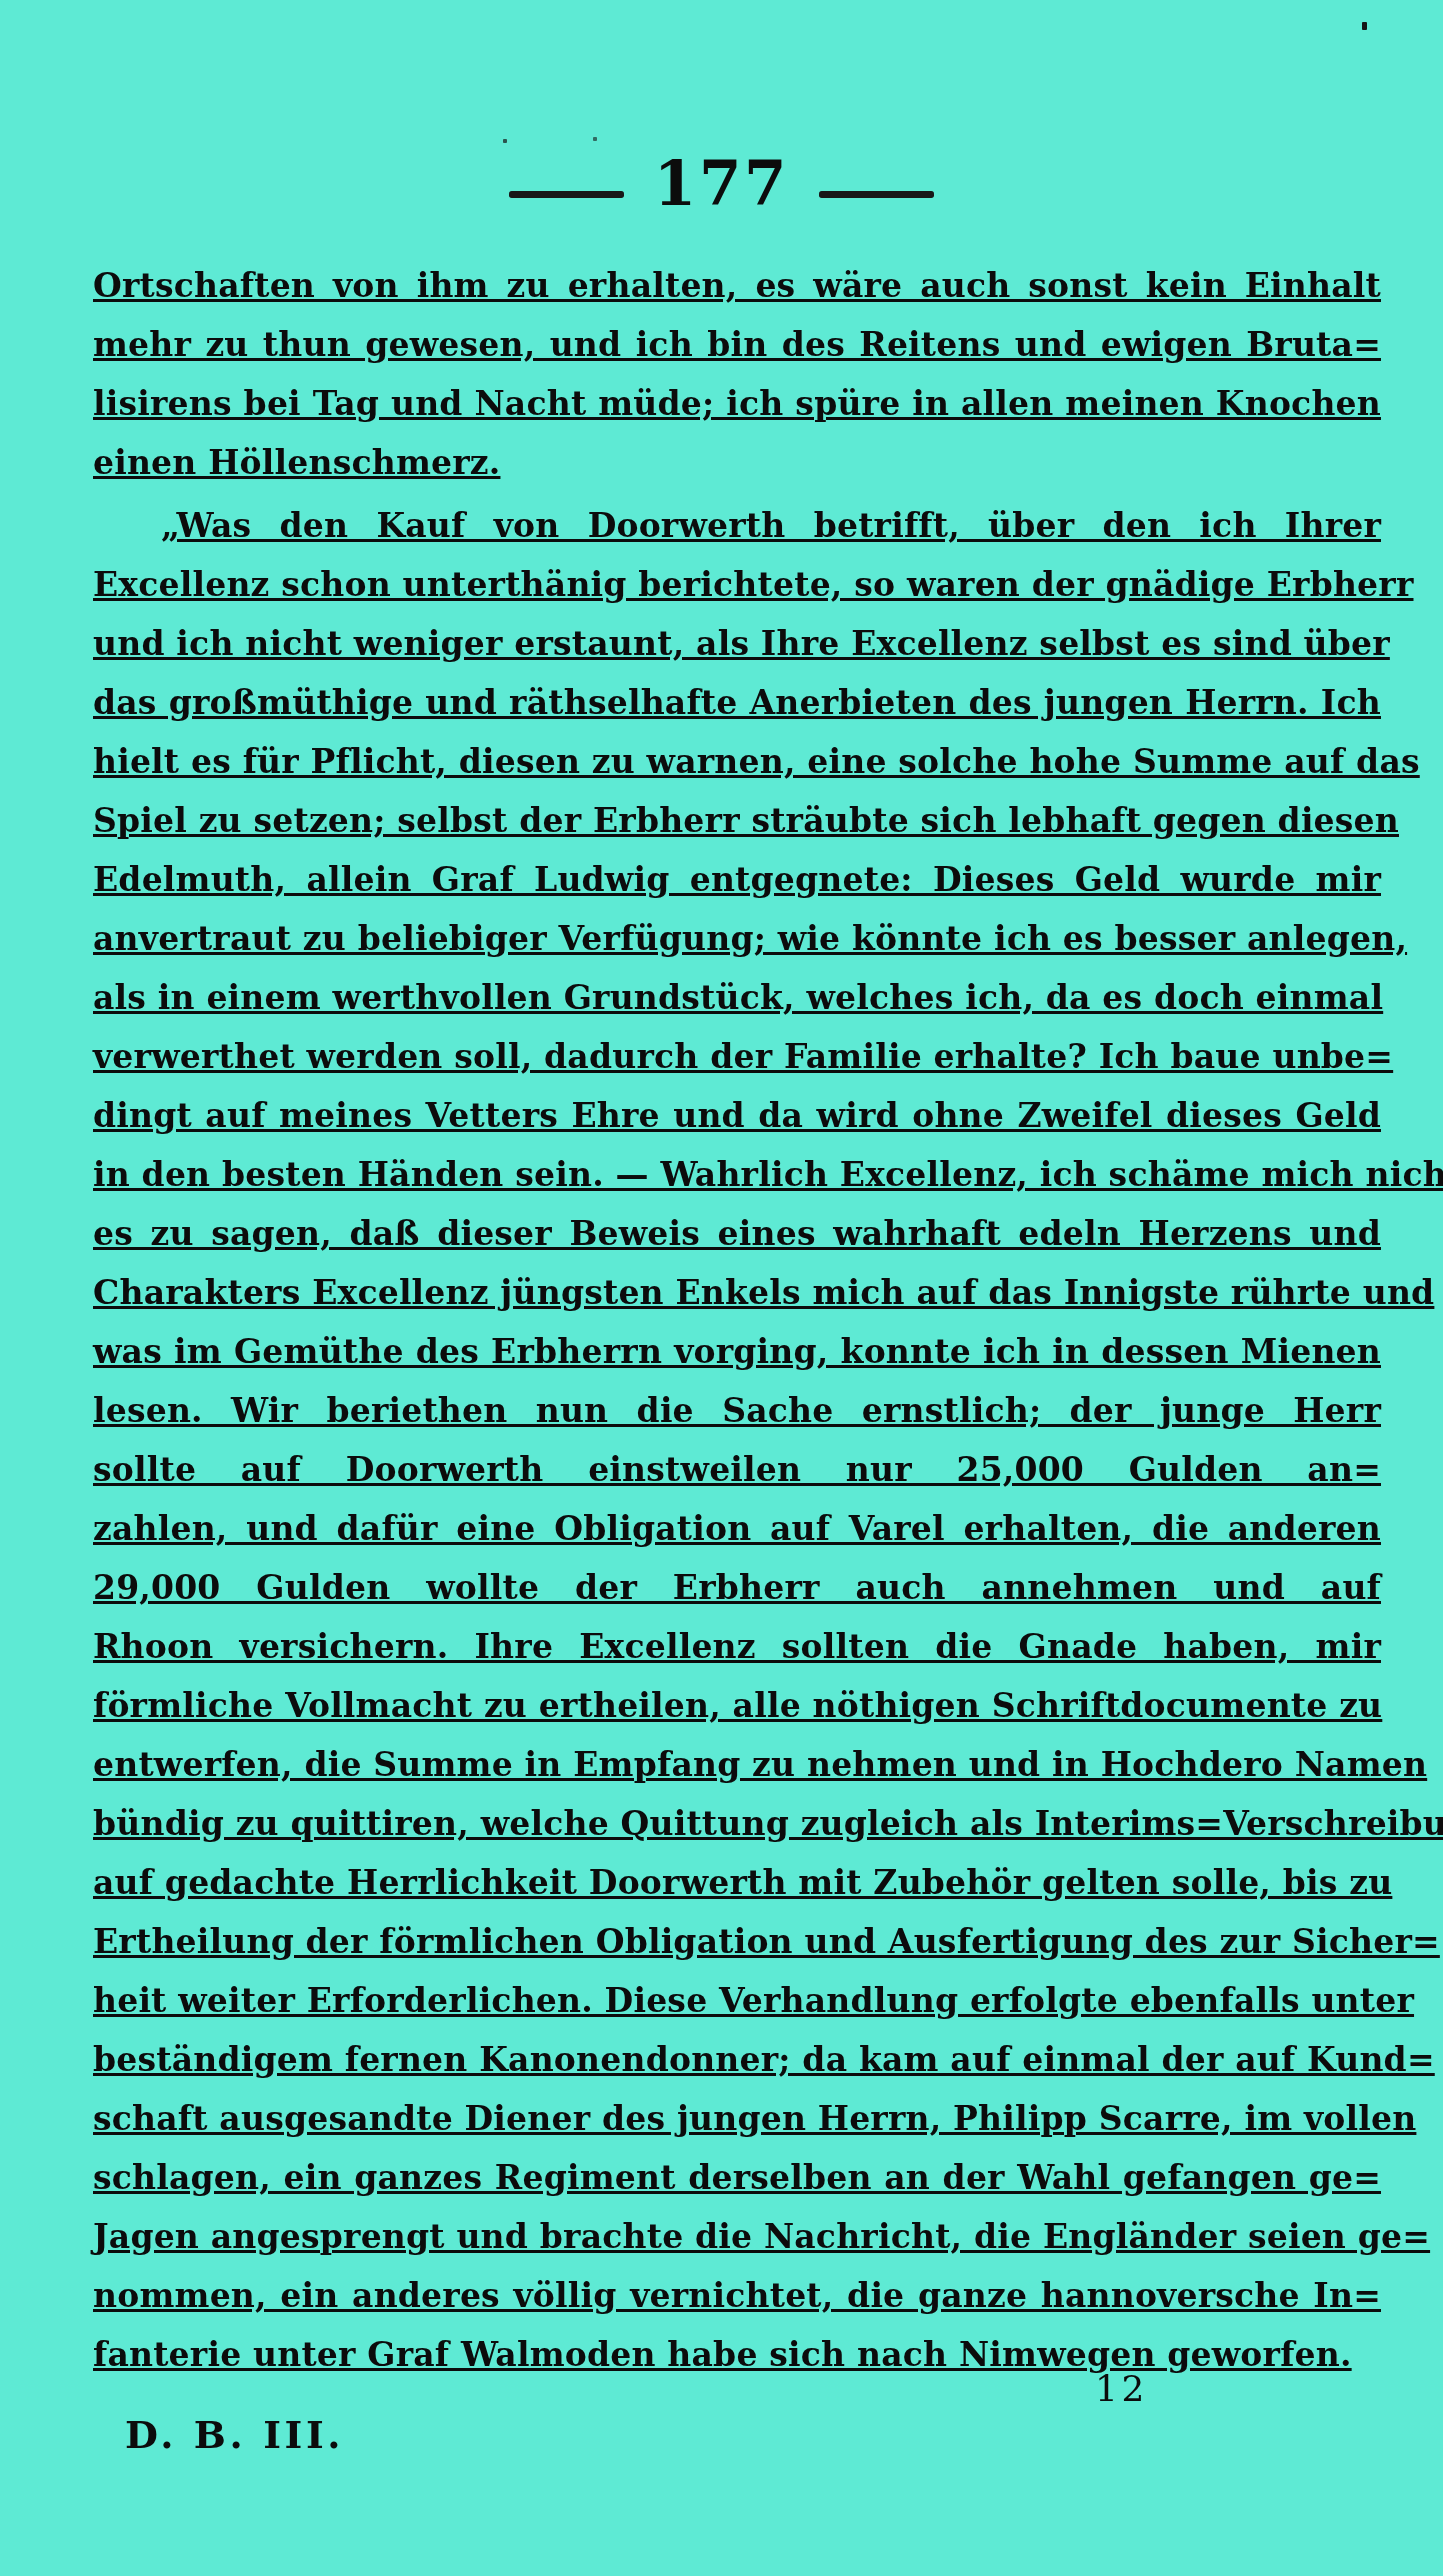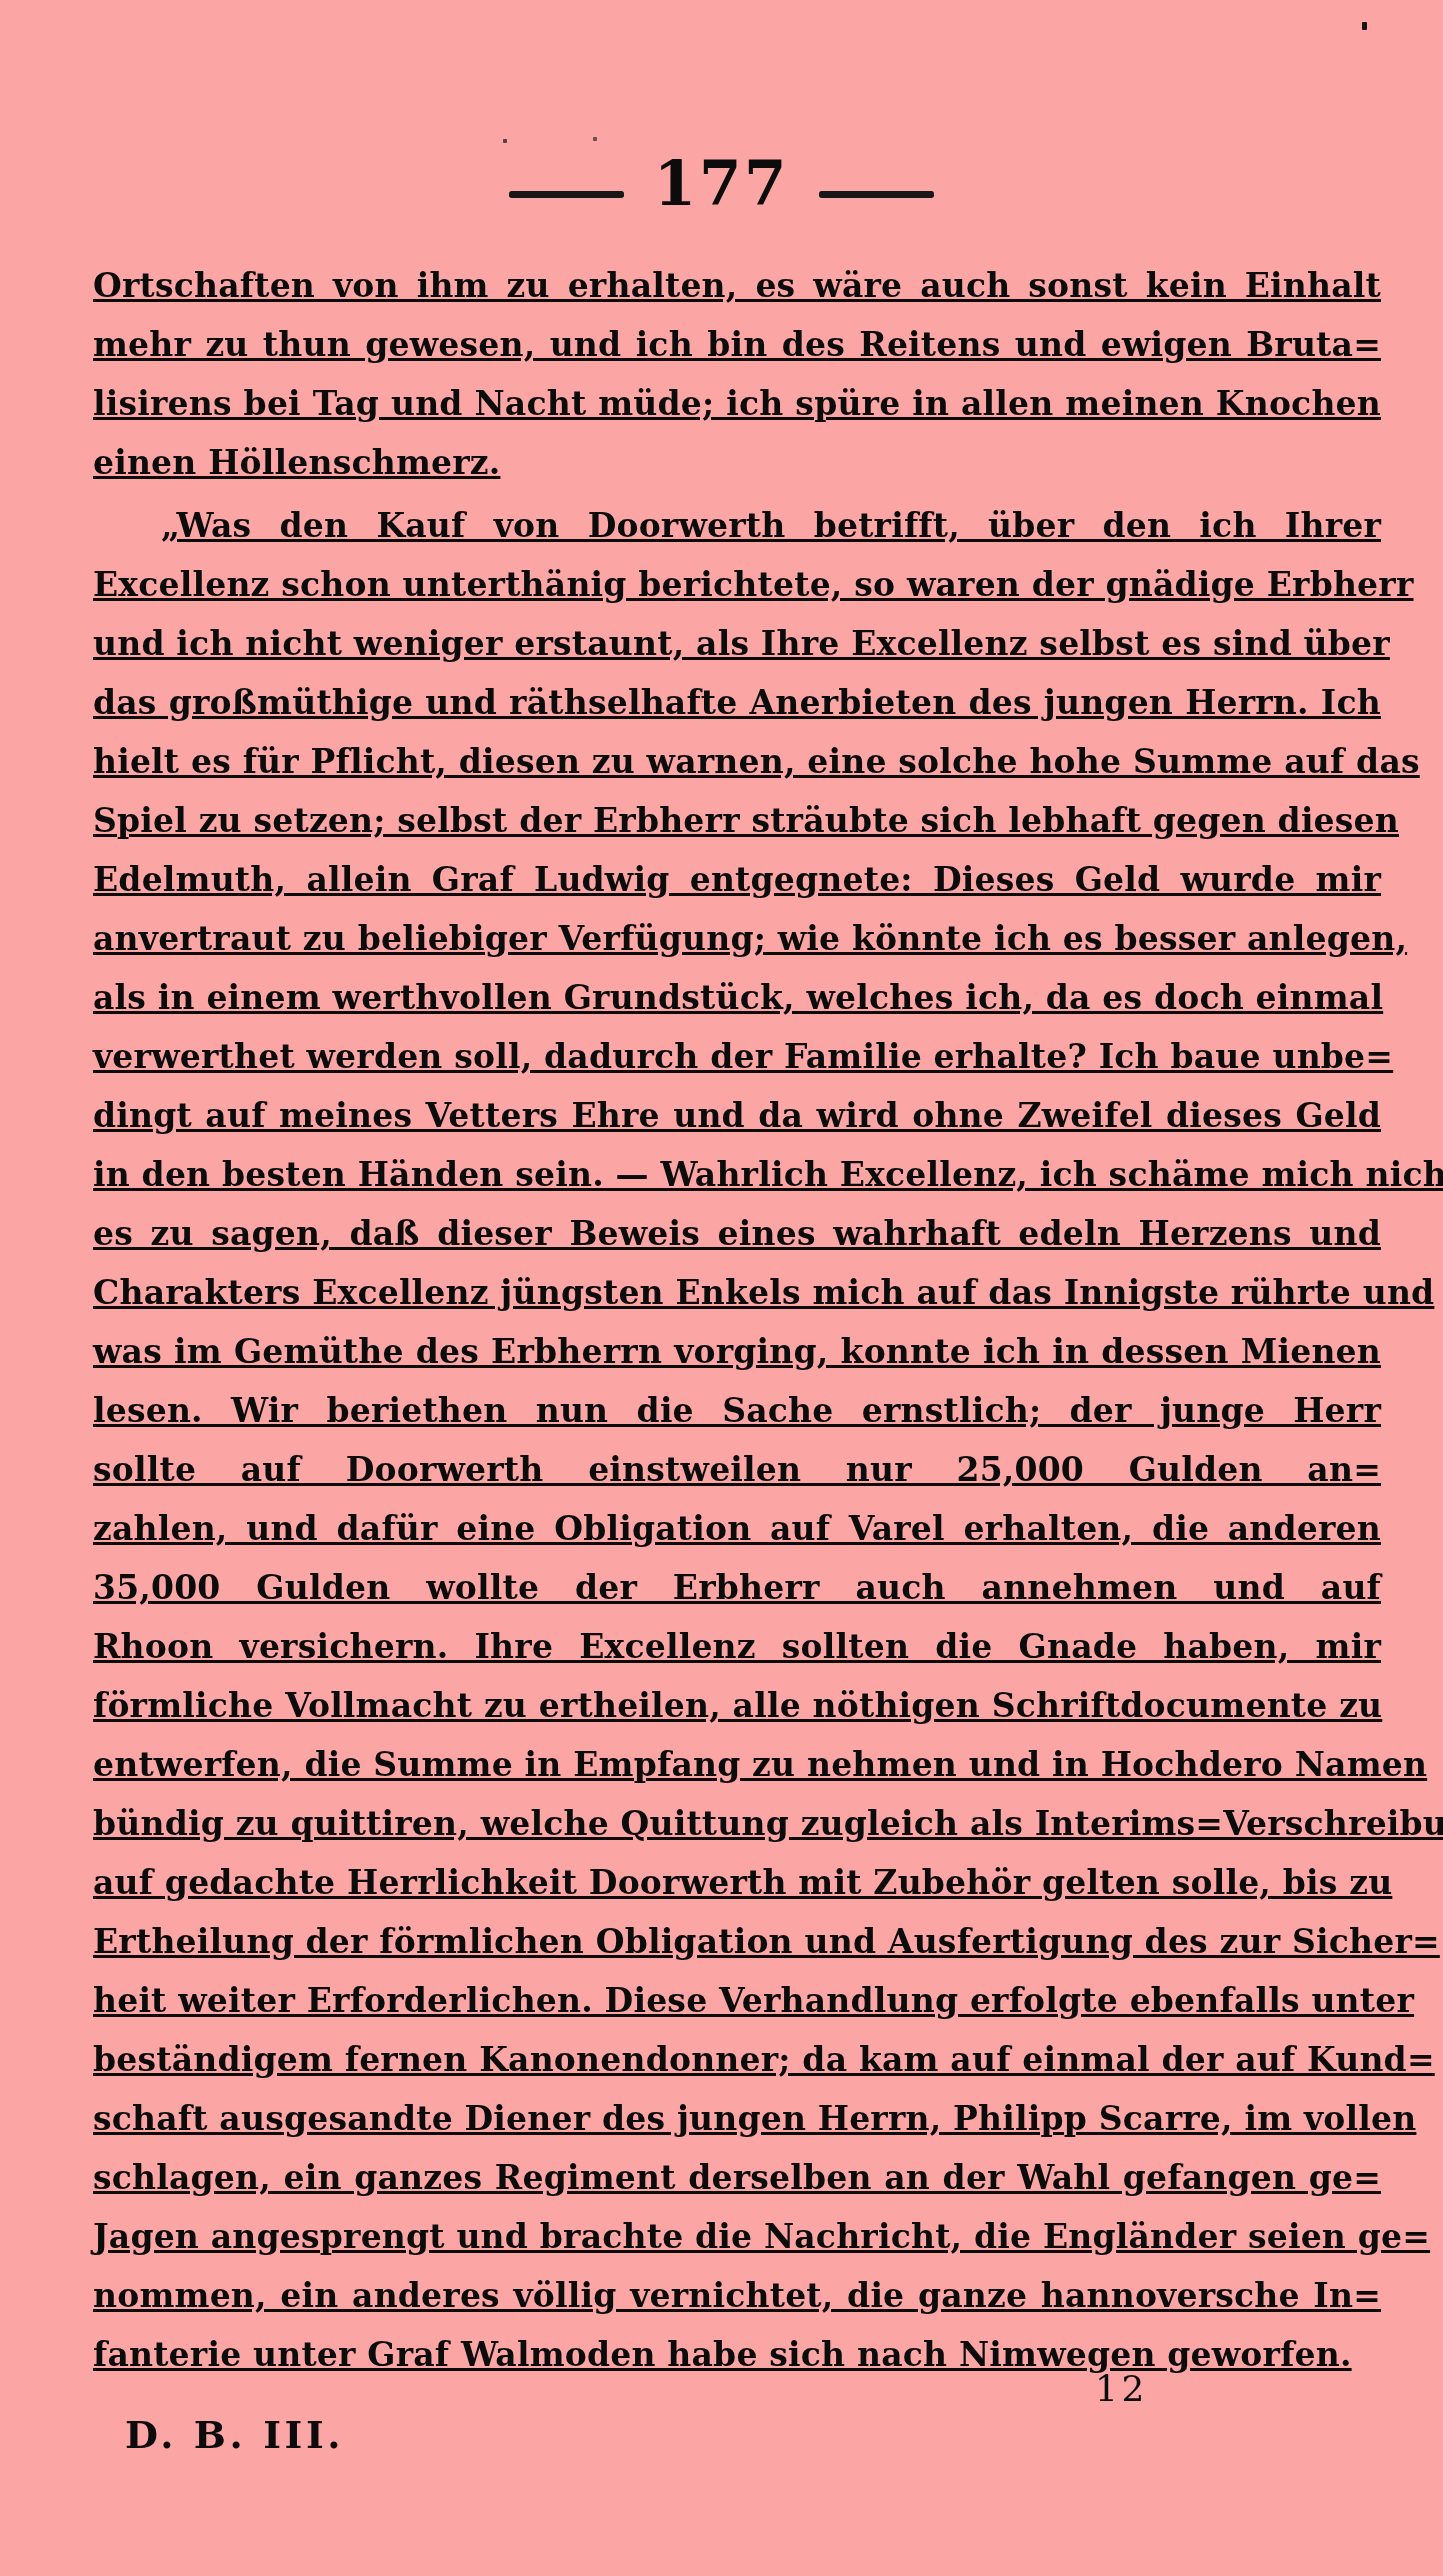--- a/index.html
+++ b/index.html
@@ -11,21 +11,21 @@
     width: 1443px;
     height: 2576px;
     position: relative;
     font-family: "DejaVu Serif", serif;
     color: #0c0c0c;
     overflow: hidden;
   }
   .page {
     position: absolute;
     inset: 0;
-    background: #fca5a5;
+    background: #5eead4;
   }
   
   .header {
     position: absolute;
     top: 134px;
     left: 0;
     width: 100%;
     height: 98px;
     display: flex;
     justify-content: center;
@@ -124,21 +124,21 @@
         <div class="line">als in einem werthvollen Grundstück, welches ich, da es doch einmal</div>
         <div class="line">verwerthet werden soll, dadurch der Familie erhalte? Ich baue unbe=</div>
         <div class="line">dingt auf meines Vetters Ehre und da wird ohne Zweifel dieses Geld</div>
         <div class="line">in den besten Händen sein. — Wahrlich Excellenz, ich schäme mich nicht,</div>
         <div class="line">es zu sagen, daß dieser Beweis eines wahrhaft edeln Herzens und</div>
         <div class="line">Charakters Excellenz jüngsten Enkels mich auf das Innigste rührte und</div>
         <div class="line">was im Gemüthe des Erbherrn vorging, konnte ich in dessen Mienen</div>
         <div class="line">lesen. Wir beriethen nun die Sache ernstlich; der junge Herr</div>
         <div class="line">sollte auf Doorwerth einstweilen nur 25,000 Gulden an=</div>
         <div class="line">zahlen, und dafür eine Obligation auf Varel erhalten, die anderen</div>
-        <div class="line">35,000 Gulden wollte der Erbherr auch annehmen und auf</div>
+        <div class="line">29,000 Gulden wollte der Erbherr auch annehmen und auf</div>
         <div class="line">Rhoon versichern. Ihre Excellenz sollten die Gnade haben, mir</div>
         <div class="line">förmliche Vollmacht zu ertheilen, alle nöthigen Schriftdocumente zu</div>
         <div class="line">entwerfen, die Summe in Empfang zu nehmen und in Hochdero Namen</div>
         <div class="line">bündig zu quittiren, welche Quittung zugleich als Interims=Verschreibung</div>
         <div class="line">auf gedachte Herrlichkeit Doorwerth mit Zubehör gelten solle, bis zu</div>
         <div class="line">Ertheilung der förmlichen Obligation und Ausfertigung des zur Sicher=</div>
         <div class="line">heit weiter Erforderlichen. Diese Verhandlung erfolgte ebenfalls unter</div>
         <div class="line">beständigem fernen Kanonendonner; da kam auf einmal der auf Kund=</div>
         <div class="line">schaft ausgesandte Diener des jungen Herrn, Philipp Scarre, im vollen</div>
         <div class="line">schlagen, ein ganzes Regiment derselben an der Wahl gefangen ge=</div>

